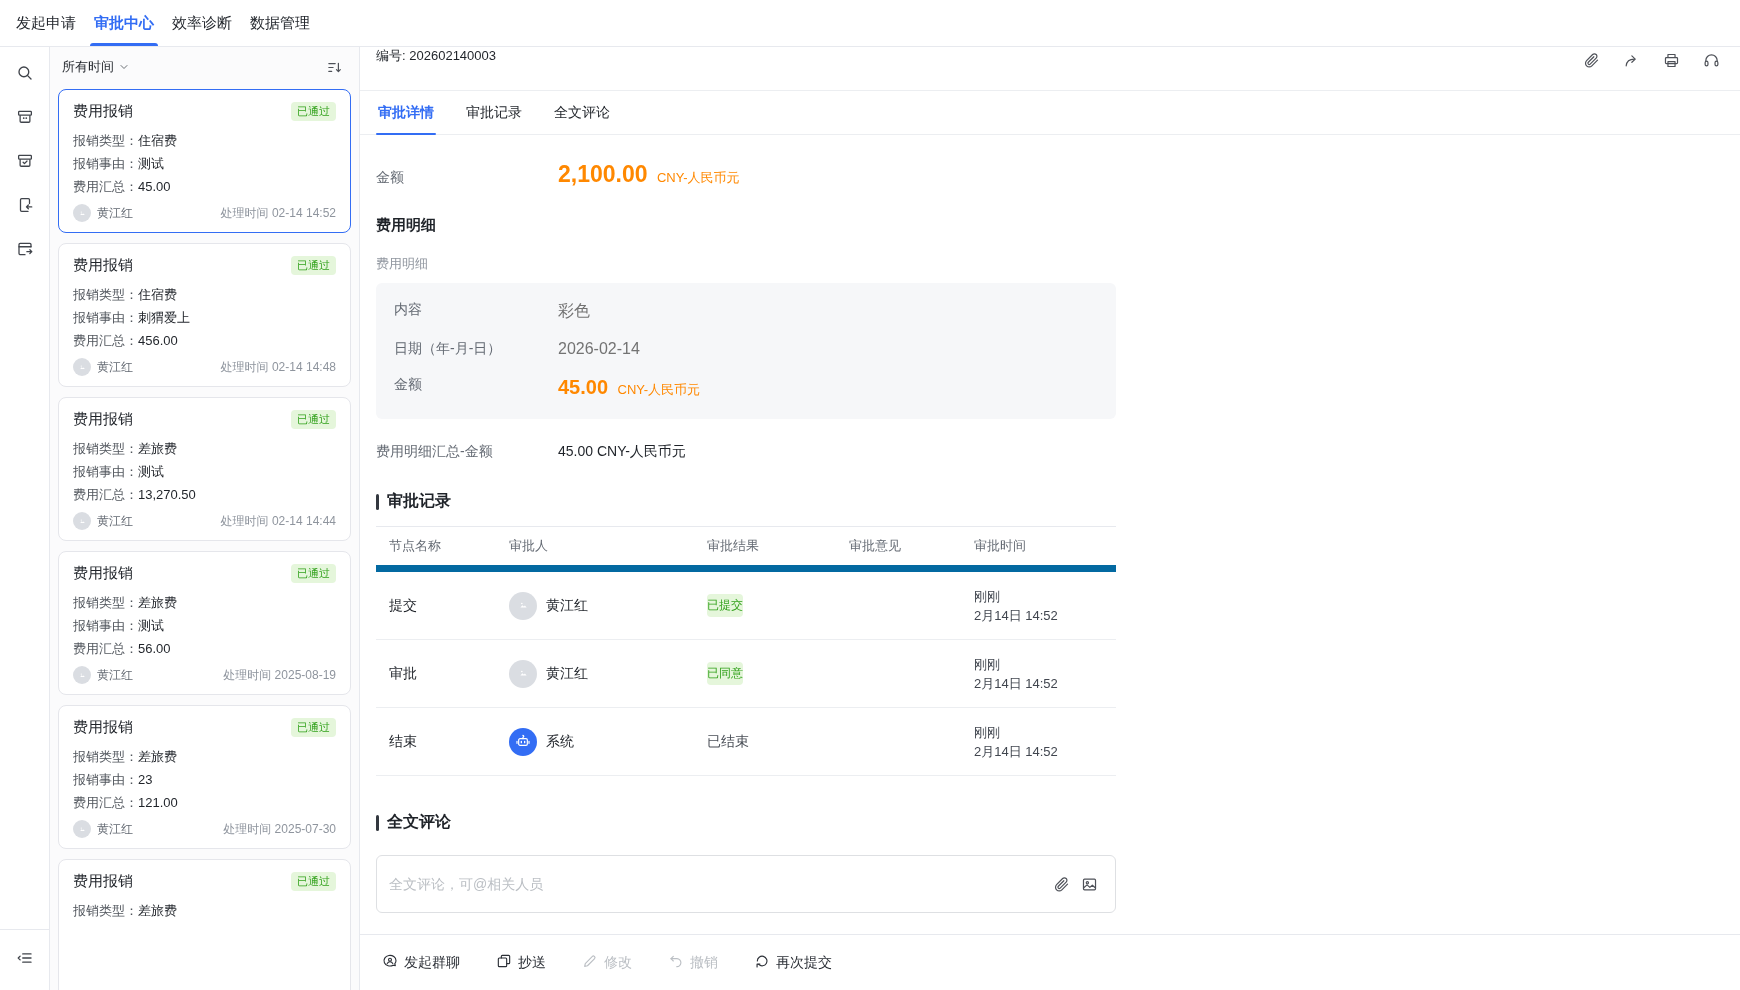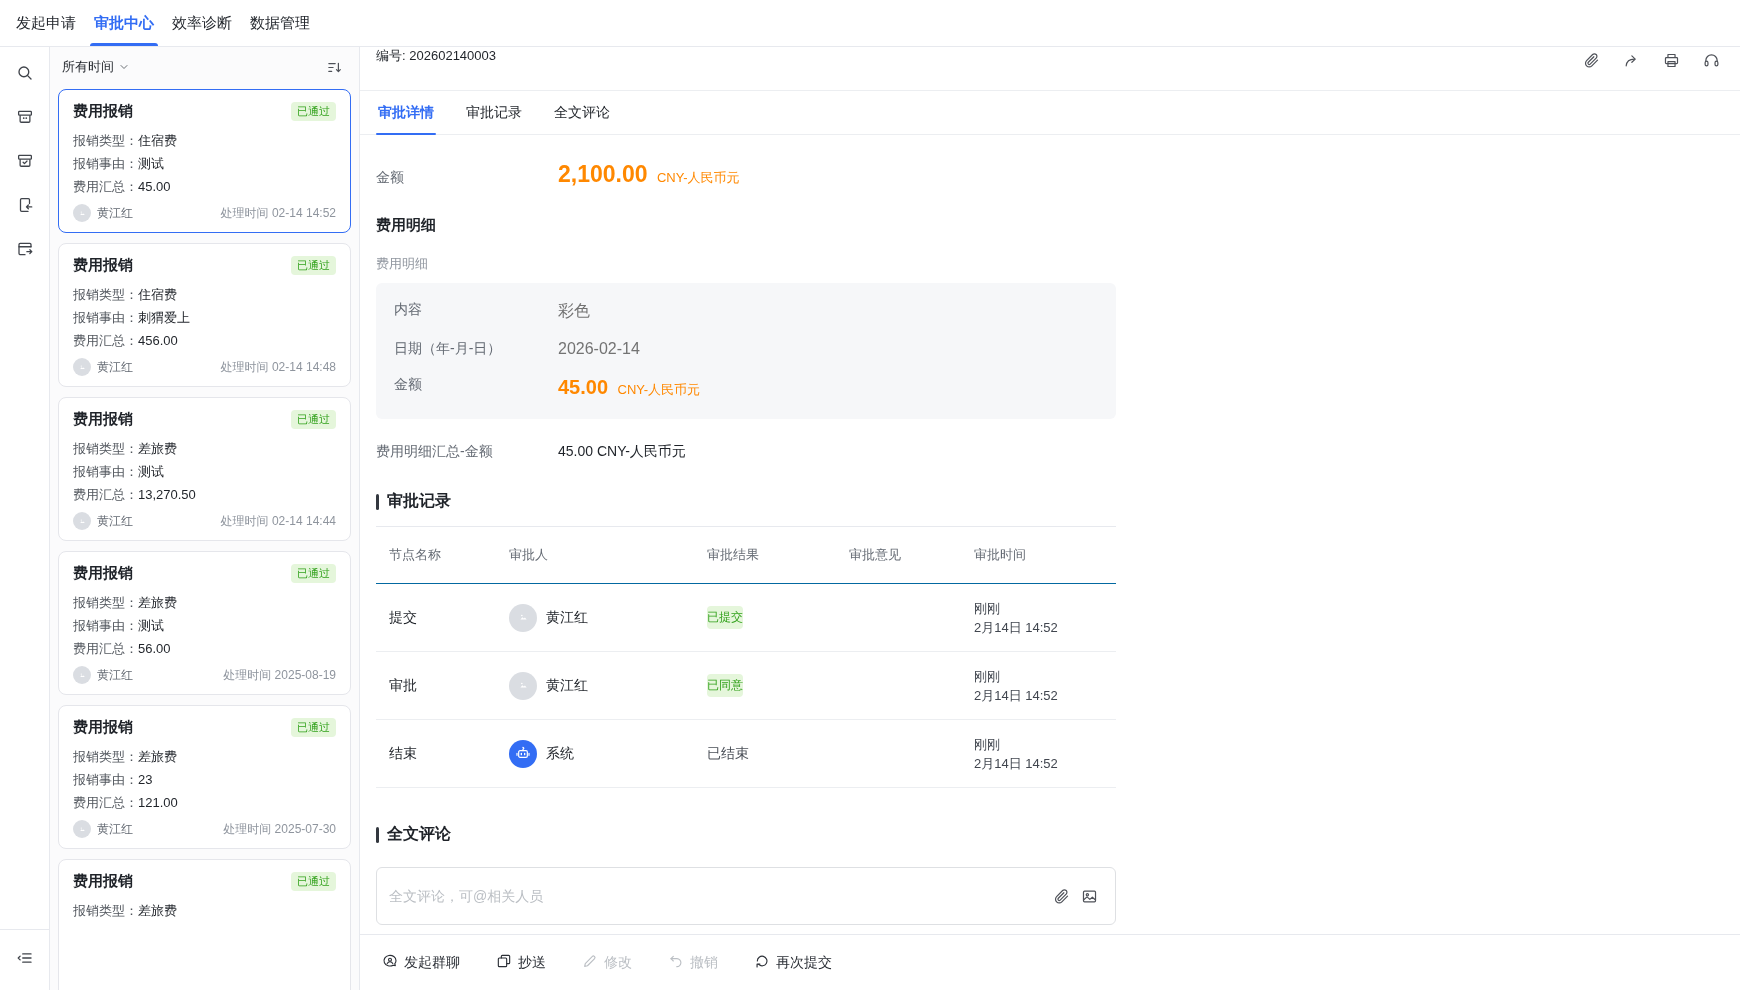--- a/index.html
+++ b/index.html
@@ -45,21 +45,21 @@
   .time-filter { display:flex; align-items:center; gap:4px; font-size:13px; color:#1f2329; cursor:pointer; }
   .time-filter svg { width:12px; height:12px; color:#6b7075; }
   .sort-btn { margin-left:auto; color:#4e5158; cursor:pointer; width:26px; height:26px;
     display:flex; align-items:center; justify-content:center; }
   .cards { flex:1; padding:2px 8px 0; overflow:hidden; display:flex; flex-direction:column; gap:10px; }
 
   .card { background:#fff; border:1px solid #e5e6eb; border-radius:8px; padding:12px 14px 10px;
     flex:0 0 143px; cursor:pointer; }
   .card.selected { border-color:#336df4; }
   .card-top { display:flex; align-items:center; margin-bottom:8px; }
-  .card-title { font-size:15px; font-weight:700; color:#1f2329; }
+  .card-title { font-size:15px; font-weight:400; color:#1f2329; }
   .badge-pass { margin-left:auto; font-size:11px; color:#35a31f; background:#e5f6db;
     padding:2px 6px; border-radius:4px; }
   .card-row { font-size:13px; line-height:23px; color:#1f2329; white-space:nowrap; }
   .card-row .lbl { color:#51565d; }
   .card-foot { display:flex; align-items:center; margin-top:6px; }
   .card-foot .who { display:flex; align-items:center; gap:6px; font-size:12px; color:#646a73; }
   .card-foot .when { margin-left:auto; font-size:12px; color:#8f959e; }
   .avatar-s { width:18px; height:18px; border-radius:50%; background:#dadde2; display:flex;
     align-items:center; justify-content:center; color:#fff; overflow:hidden; }
   .avatar-s svg { width:11px; height:11px; }
@@ -102,21 +102,21 @@
   .summary-row .f-label { width:182px; flex:0 0 182px; font-size:14px; color:#646a73; }
   .summary-row .f-val { font-size:14px; color:#1f2329; }
 
   .sec-title { display:flex; align-items:center; gap:8px; font-size:16px; font-weight:700;
     color:#1f2329; margin:10px 0 14px; }
   .sec-bar { width:3px; height:16px; background:#33383f; border-radius:2px; }
 
   .atable { width:740px; margin-bottom:36px; }
   .t-head, .t-row { display:grid; grid-template-columns:120px 198px 142px 125px 1fr;
     align-items:center; padding-left:13px; }
-  .t-head { height:58px; border-top:1px solid #e7e9ee; border-bottom:1px solid #0369a1;
+  .t-head { height:46px; border-top:1px solid #e7e9ee; border-bottom:7px solid #0369a1;
     font-size:13px; color:#646a73; }
   .t-row { height:68px; border-bottom:1px solid #eceef1; font-size:14px; color:#1f2329; }
   .t-approver { display:flex; align-items:center; gap:9px; }
   .avatar-m { width:28px; height:28px; border-radius:50%; background:#dadde2; display:flex;
     align-items:center; justify-content:center; overflow:hidden; flex:0 0 28px; }
   .avatar-m svg { width:15px; height:15px; }
   .avatar-robot { background:#336df4; }
   .result-badge { display:inline-block; font-size:12px; color:#35a31f; background:#e5f6db;
     padding:3px 0; border-radius:4px; }
   .result-plain { font-size:14px; color:#4a4f57; }

